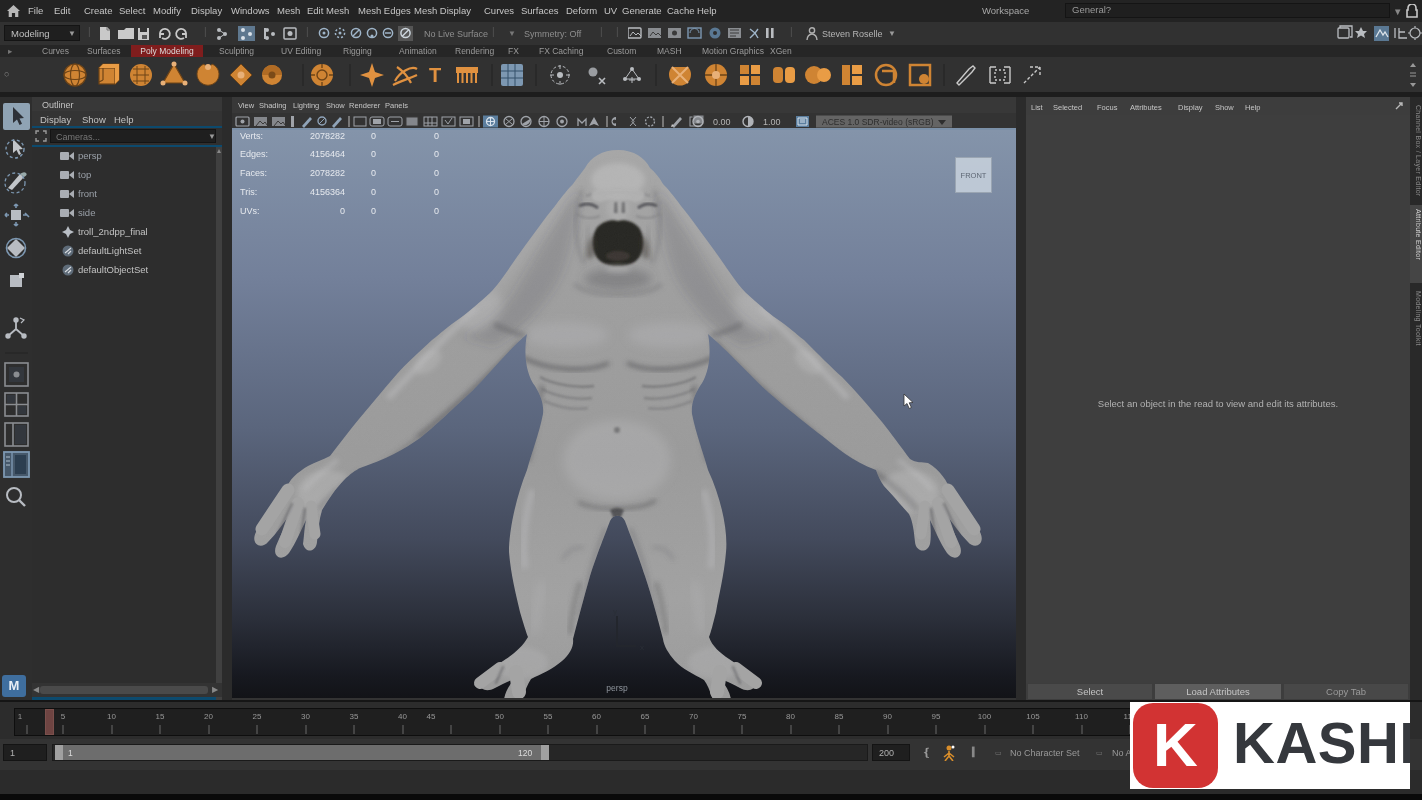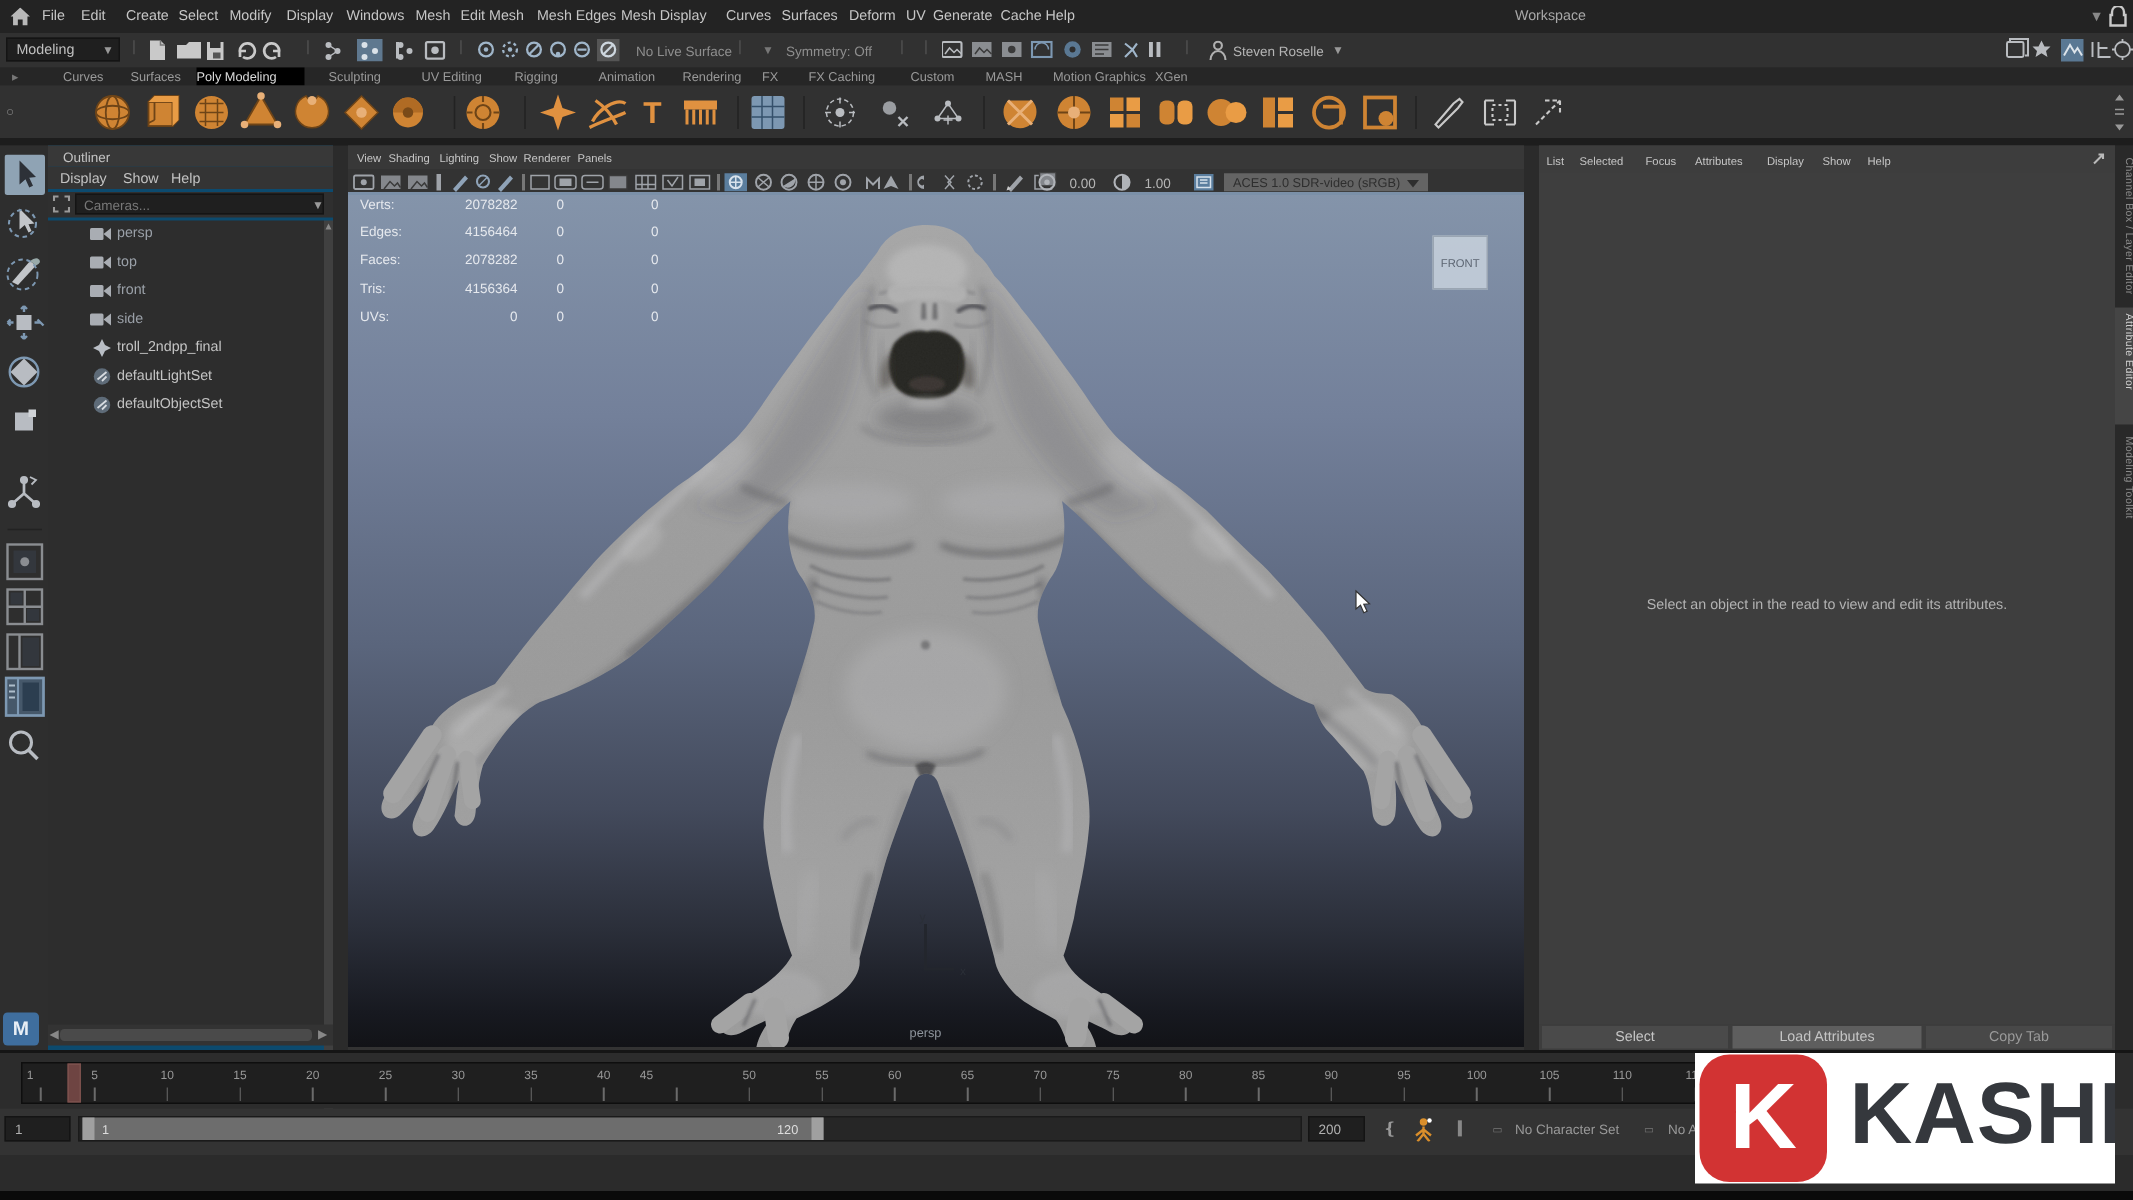--- a/index.html
+++ b/index.html
@@ -60,21 +60,22 @@
       <b style="left:307px">Edit Mesh</b>
       <b style="left:358px">Mesh Edges</b>
       <b style="left:414px">Mesh Display</b>
       <b style="left:484px">Curves</b>
       <b style="left:521px">Surfaces</b>
       <b style="left:566px">Deform</b>
       <b style="left:604px">UV</b>
       <b style="left:622px">Generate</b>
       <b style="left:667px">Cache</b>
       <b style="left:697px">Help</b>
-<b style="left:1010px;color:#a8a8a8">Workspace</b>
+<b style="left:982px;color:#a8a8a8">Workspace</b>
+<span class="fld" style="left:1065px;top:3px;width:325px;height:15px;font-size:9.5px;padding-left:6px;color:#9a9a9a">General?</span>
 <b style="left:1393px;top:6px;color:#888">▼</b>
 <svg class="ab" style="left:1406px;top:4px" width="12" height="14" viewBox="0 0 12 14">
         <path d="M2 6V4a4 4 0 018 0v2h1v7H1V6z" fill="none" stroke="#c9c9c9" stroke-width="1.6"></path>
       </svg>
 </div>
 
 <div class="ab" id="row2">
 <span class="fld" style="left:4px;top:3px;width:76px;height:16px;font-size:9.5px;padding:2px 0 0 6px;color:#c0c0c0">Modeling</span>
 <b style="left:68px;top:7px;color:#999;font-size:8px">▼</b>
 <b style="left:88px;top:4px;color:#555">|</b>
@@ -172,21 +173,21 @@
 <path d="M58,3 v10 M62,3 v10 h8 M62,7 h6" stroke="#b9bcc0"></path>
 <path d="M78,8 m-5,0 a5,5 0 1 0 10,0 a5,5 0 1 0 -10,0 M78,3 v-2 M78,13 v2 M73,8 h-2 M83,8 h2" stroke-width="1.2"></path>
 </g>
 </svg>
 </div>
 
 <div class="ab" id="tabs">
 <b style="left:8px;color:#777">▸</b>
 <b style="left:42px">Curves</b>
       <b style="left:87px">Surfaces</b>
-<span class="ab" style="left:131px;top:0;width:72px;height:12px;background:#000000;color:#dcdcdc;text-align:left;line-height:12px">Poly Modeling</span>
+<span class="ab" style="left:131px;top:0;width:72px;height:12px;background:#7f1d1d;color:#dcdcdc;text-align:center;line-height:12px">Poly Modeling</span>
 <b style="left:219px">Sculpting</b>
       <b style="left:281px">UV Editing</b>
       <b style="left:343px">Rigging</b>
       <b style="left:399px">Animation</b>
       <b style="left:455px">Rendering</b>
       <b style="left:508px">FX</b>
       <b style="left:539px">FX Caching</b>
       <b style="left:607px">Custom</b>
       <b style="left:657px">MASH</b>
       <b style="left:702px">Motion Graphics</b>

